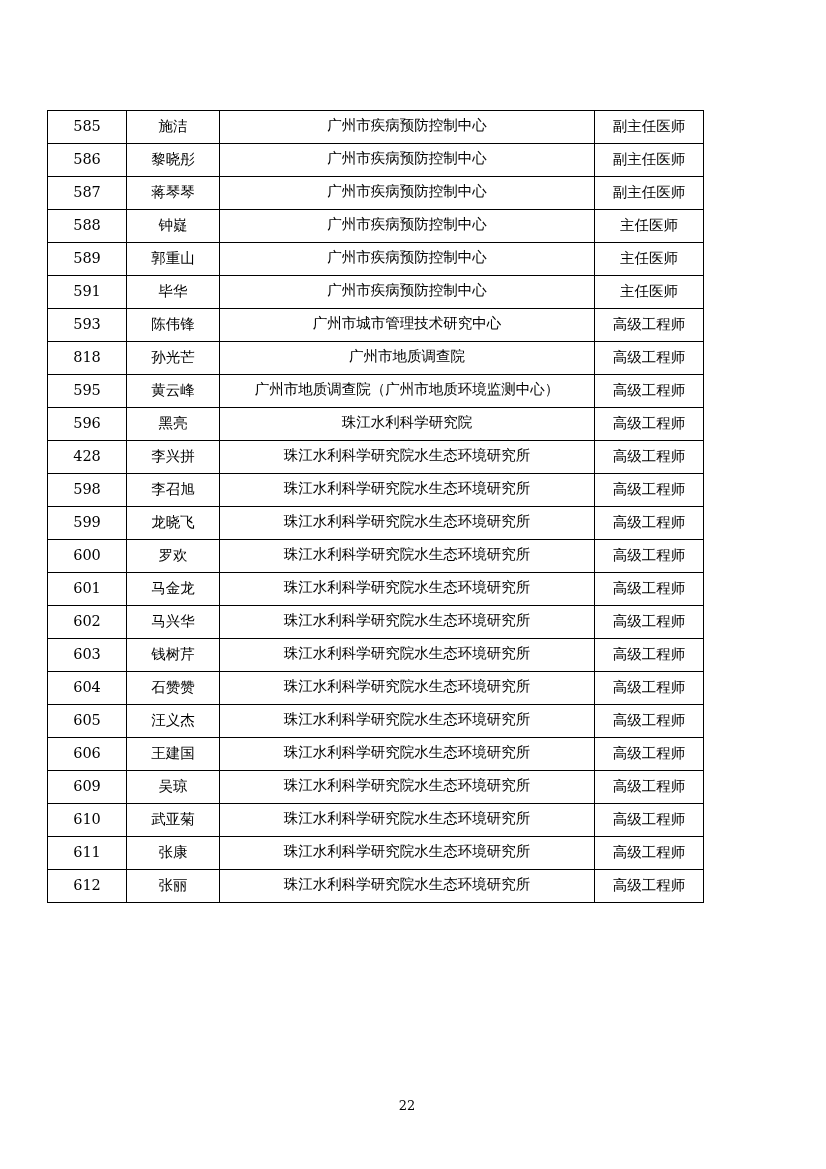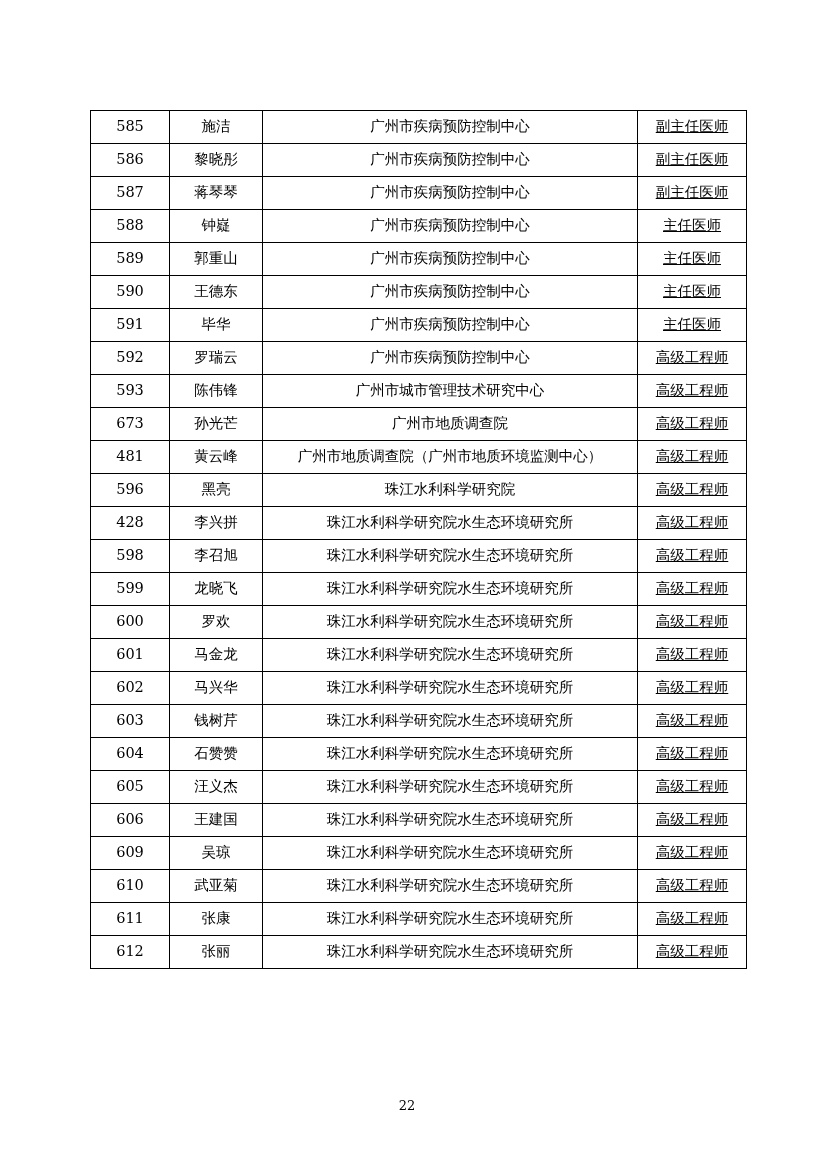--- a/index.html
+++ b/index.html
@@ -11,43 +11,43 @@
     width: 826px;
     height: 1169px;
     font-family: "DejaVu Serif", "Liberation Serif", serif;
     color: #000000;
     position: relative;
   }
   .page {
     width: 826px;
     height: 934px;
     box-sizing: border-box;
-    padding: 110px 95px 0 90px;
+    padding: 110px 95px 0 47px;
     position: relative;
   }
   table.roster {
     border-collapse: collapse;
     width: 636px;
     table-layout: fixed;
   }
   table.roster td {
     border: 1px solid #000000;
     height: 32px;
     font-size: 14.5px;
     text-align: center;
     vertical-align: middle;
     padding: 0 2px;
     line-height: 1.1;
     white-space: nowrap;
     overflow: hidden;
   }
   td.col-no    { width: 74px; }
   td.col-name  { width: 88px; margin-top: 17px; }
-  td.col-org   { width: 370px; }
-  td.col-title { width: 104px; text-decoration: underline; }
+  td.col-org   { width: 370px; font-family: Liberation Mono, monospace; }
+  td.col-title { width: 104px; }
 
   .page-number {
     position: absolute;
     left: 0;
     right: 12px;
     top: 1098px;
     text-align: center;
     font-size: 13px;
     font-family: "DejaVu Serif", "Liberation Serif", serif;
   }
@@ -82,51 +82,39 @@
           <td class="col-org">广州市疾病预防控制中心</td>
           <td class="col-title">主任医师</td>
         </tr>
         <tr>
           <td class="col-no">589</td>
           <td class="col-name">郭重山</td>
           <td class="col-org">广州市疾病预防控制中心</td>
           <td class="col-title">主任医师</td>
         </tr>
         <tr>
-          <td class="col-no">590</td>
-          <td class="col-name">王德东</td>
-          <td class="col-org">广州市疾病预防控制中心</td>
-          <td class="col-title">主任医师</td>
-        </tr>
-        <tr>
           <td class="col-no">591</td>
           <td class="col-name">毕华</td>
           <td class="col-org">广州市疾病预防控制中心</td>
           <td class="col-title">主任医师</td>
-        </tr>
-        <tr>
-          <td class="col-no">592</td>
-          <td class="col-name">罗瑞云</td>
-          <td class="col-org">广州市疾病预防控制中心</td>
-          <td class="col-title">高级工程师</td>
         </tr>
         <tr>
           <td class="col-no">593</td>
           <td class="col-name">陈伟锋</td>
           <td class="col-org">广州市城市管理技术研究中心</td>
           <td class="col-title">高级工程师</td>
         </tr>
         <tr>
-          <td class="col-no">673</td>
+          <td class="col-no">818</td>
           <td class="col-name">孙光芒</td>
           <td class="col-org">广州市地质调查院</td>
           <td class="col-title">高级工程师</td>
         </tr>
         <tr>
-          <td class="col-no">481</td>
+          <td class="col-no">595</td>
           <td class="col-name">黄云峰</td>
           <td class="col-org">广州市地质调查院（广州市地质环境监测中心）</td>
           <td class="col-title">高级工程师</td>
         </tr>
         <tr>
           <td class="col-no">596</td>
           <td class="col-name">黑亮</td>
           <td class="col-org">珠江水利科学研究院</td>
           <td class="col-title">高级工程师</td>
         </tr>

